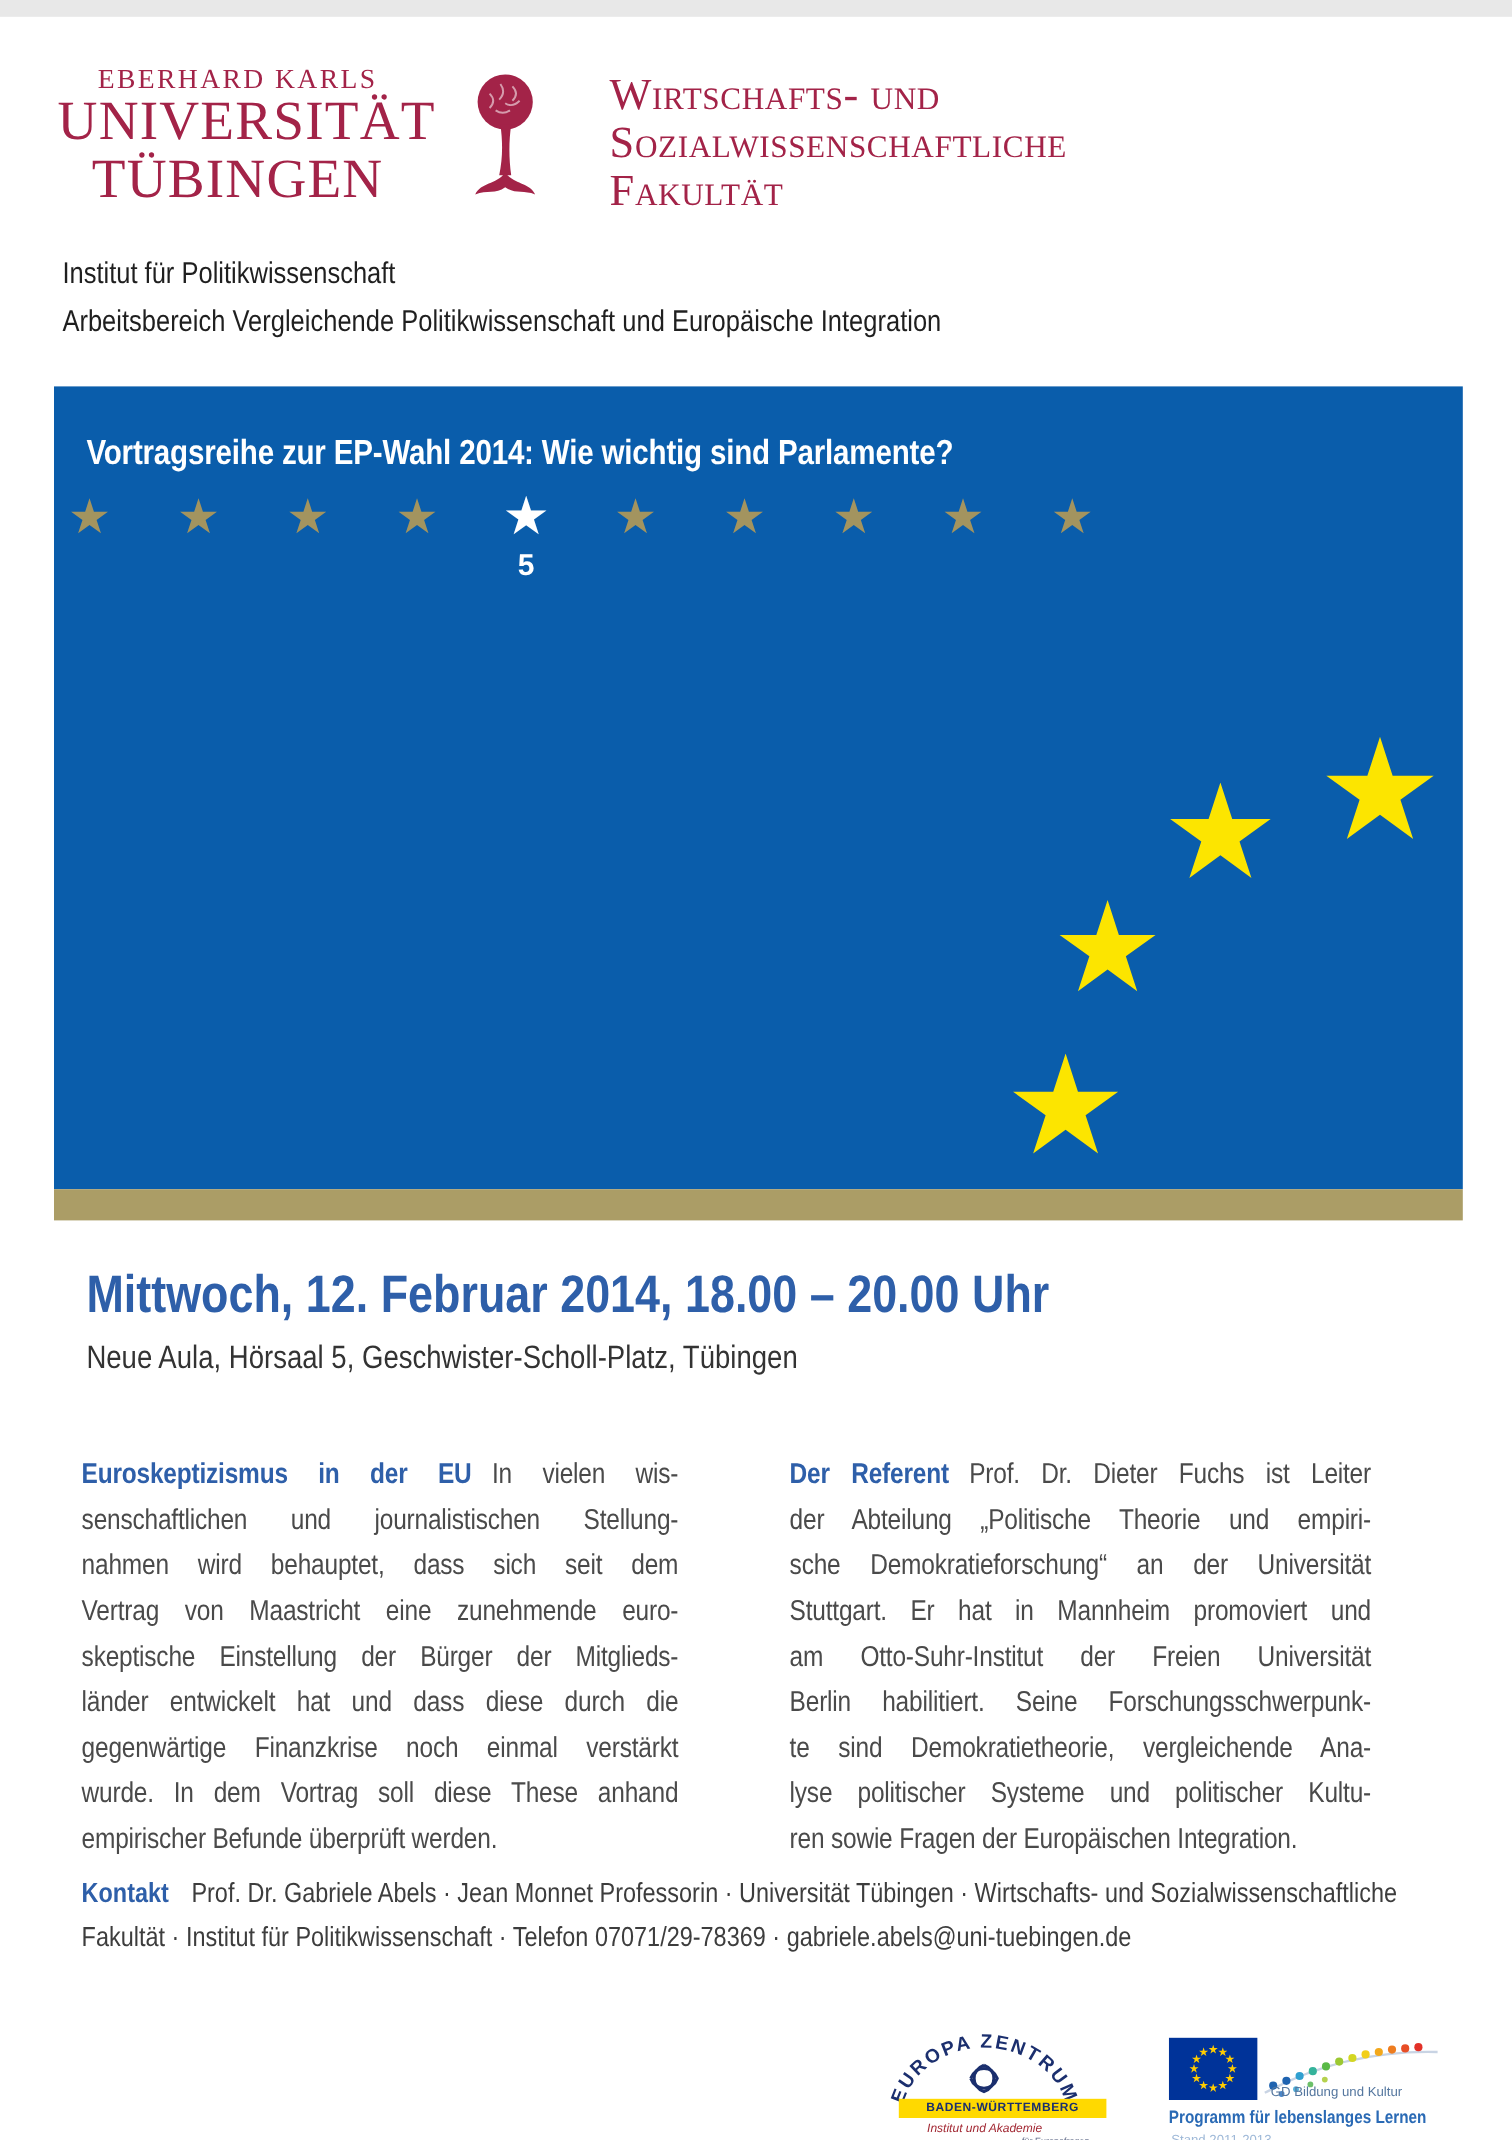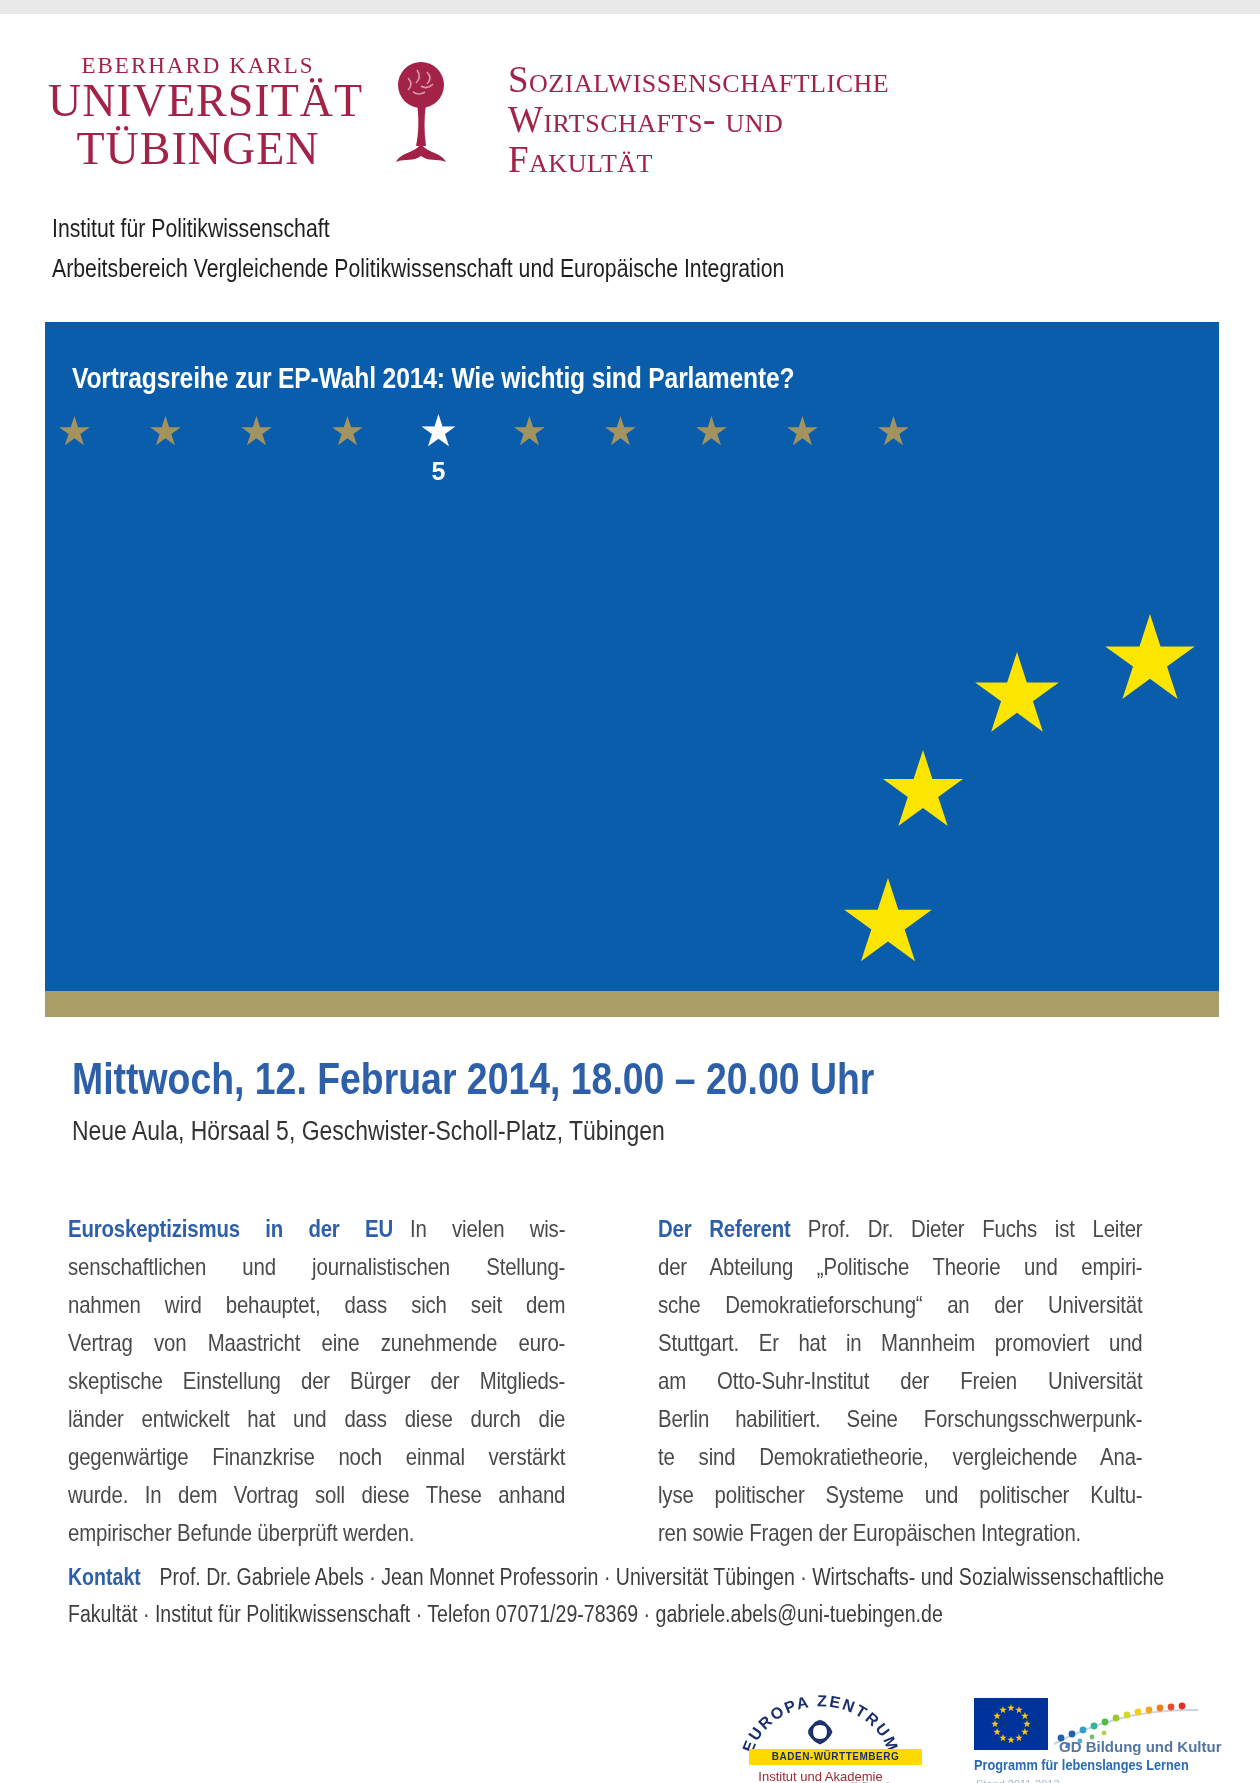--- a/index.html
+++ b/index.html
@@ -53,27 +53,27 @@
   .contact{position:absolute;left:68px;top:1545px;width:1400px;font-size:23px;line-height:37px;
            color:#3d3d3d;}
   .contact .lead{margin-right:22px;}
 
   
   .ez-logo{position:absolute;left:733px;top:1677px;width:175px;height:106px;}
   .ez-svg{position:absolute;left:0;top:0;}
   .ez-ribbon{position:absolute;left:16px;top:58px;width:173px;height:16px;background:var(--ribbon_yellow);
              color:var(--logo_navy);font-size:10px;font-weight:bold;text-align:center;line-height:16px;
              letter-spacing:0.5px;}
-  .ez-sub1{position:absolute;left:0;top:78px;width:175px;text-align:center;font-size:13px;color:#a22833;}
+  .ez-sub1{position:absolute;left:0;top:78px;width:175px;text-align:center;font-size:10px;color:#a22833;font-style:italic;}
   .ez-sub2{position:absolute;left:0;top:89px;width:175px;text-align:right;font-size:7.5px;color:#5b6584;}
 
   .llp-logo{position:absolute;left:962px;top:1680px;width:260px;height:103px;}
   .eu-flag{position:absolute;left:12px;top:4px;}
   .swoosh{position:absolute;left:84px;top:0px;}
-  .dg-label{position:absolute;left:97px;top:44px;font-size:15px;color:#55779f;white-space:nowrap;font-weight:bold;}
+  .dg-label{position:absolute;left:97px;top:44px;font-size:11px;color:#55779f;white-space:nowrap;}
   .programme{position:absolute;left:12px;top:62px;font-size:15px;font-weight:bold;
              color:#2a6ab5;white-space:nowrap;}
   .programme-sub{position:absolute;left:14px;top:84px;font-size:11px;color:#9fb9d8;white-space:nowrap;text-decoration:underline;}
 </style>
 </head>
 <body>
 
 <div id="page">
 
   <div class="uni-logo">
@@ -87,22 +87,22 @@
       <circle cx="28" cy="25" r="23"></circle>
       <path d="M24,44 C26,58 26,72 23,86 L33,86 C31,72 31,58 33,44 Z"></path>
       <path d="M28,84 C20,94 8,92 3,102 C13,98 20,102 28,96 C36,102 43,98 53,102 C48,92 36,94 28,84 Z"></path>
     </g>
     <g style="stroke:#fff" fill="none" stroke-width="1.6" opacity="0.55">
       <path d="M15,18 q6,6 0,12 M24,10 q5,7 -1,13 M34,12 q6,6 0,12 M40,24 q-6,6 -12,2 M20,32 q6,4 12,0"></path>
     </g>
   </svg>
 
   <div class="faculty">
+    <div>Wirtschafts- und</div>
     <div>Sozialwissenschaftliche</div>
-    <div>Wirtschafts- und</div>
     <div>Fakultät</div>
   </div>
 
   <div class="institute narrow">
     <div>Institut für Politikwissenschaft</div>
     <div>Arbeitsbereich Vergleichende Politikwissenschaft und Europäische Integration</div>
   </div>
 
   <div class="panel">
     <div class="series-title narrow">Vortragsreihe zur EP-Wahl 2014: Wie wichtig sind Parlamente?</div>

